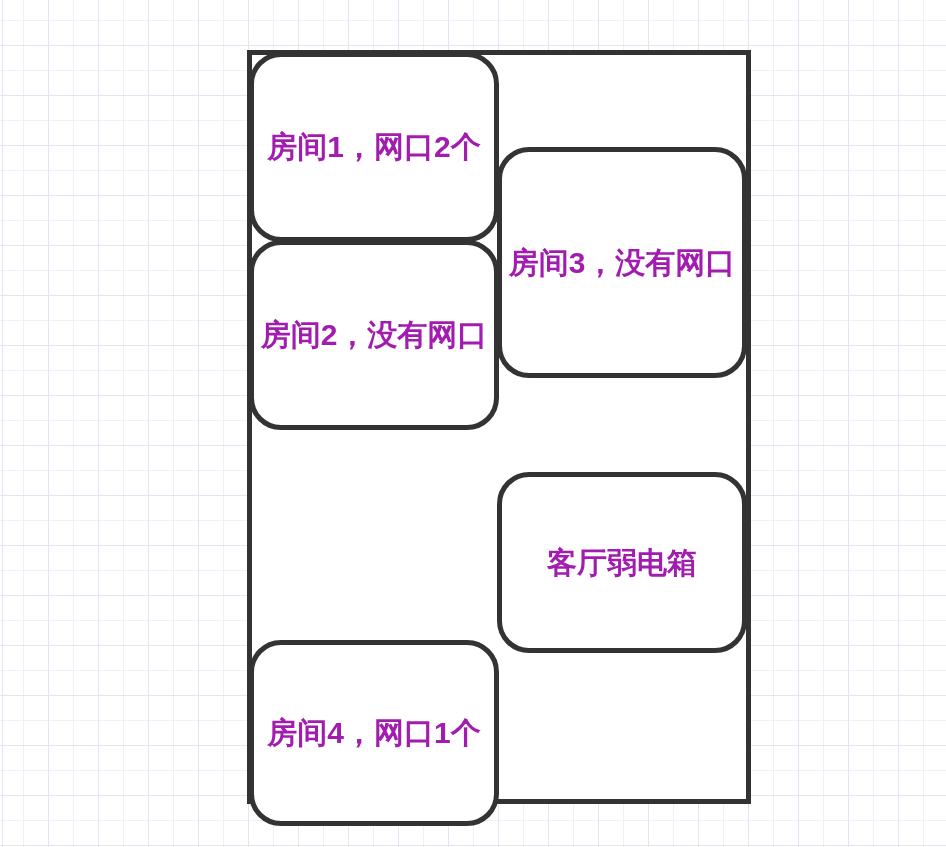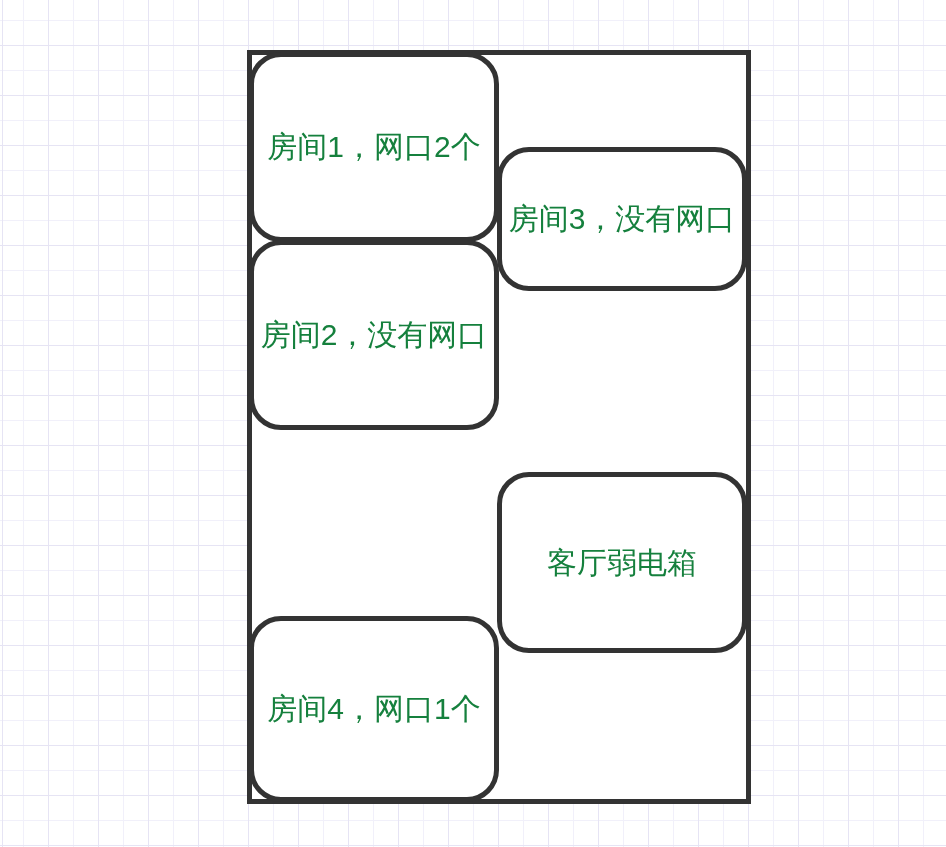--- a/index.html
+++ b/index.html
@@ -40,33 +40,34 @@
     border: 5px solid #333333;
     border-radius: 32px;
     display: flex;
     align-items: center;
     justify-content: center;
   }
 
   .room .label {
     font-size: 30px;
     line-height: 1.2;
-    color: #15803d;
+    color: #a21caf;
     white-space: nowrap;
     text-align: center;
+    font-weight: bold;
   }
 
   
   .room1  { left: 249px; top: 52px;  width: 250px; height: 190px; }
   .room2  { left: 249px; top: 240px; width: 250px; height: 190px; justify-content: center; }
   .living { left: 249px; top: 428px; width: 250px; height: 184px; }
-  .room4  { left: 249px; top: 616px; width: 250px; height: 186px; }
+  .room4  { left: 249px; top: 640px; width: 250px; height: 186px; }
 
   
-  .room3   { left: 497px; top: 147px; width: 250px; height: 144px; }
+  .room3   { left: 497px; top: 147px; width: 250px; height: 231px; }
   .weakbox { left: 497px; top: 428px; width: 250px; height: 181px; margin-top: 44px; }
 </style>
 </head>
 <body>
 
 <div class="canvas">
 
   <div class="outline"></div>
 
   <div class="room room1">

